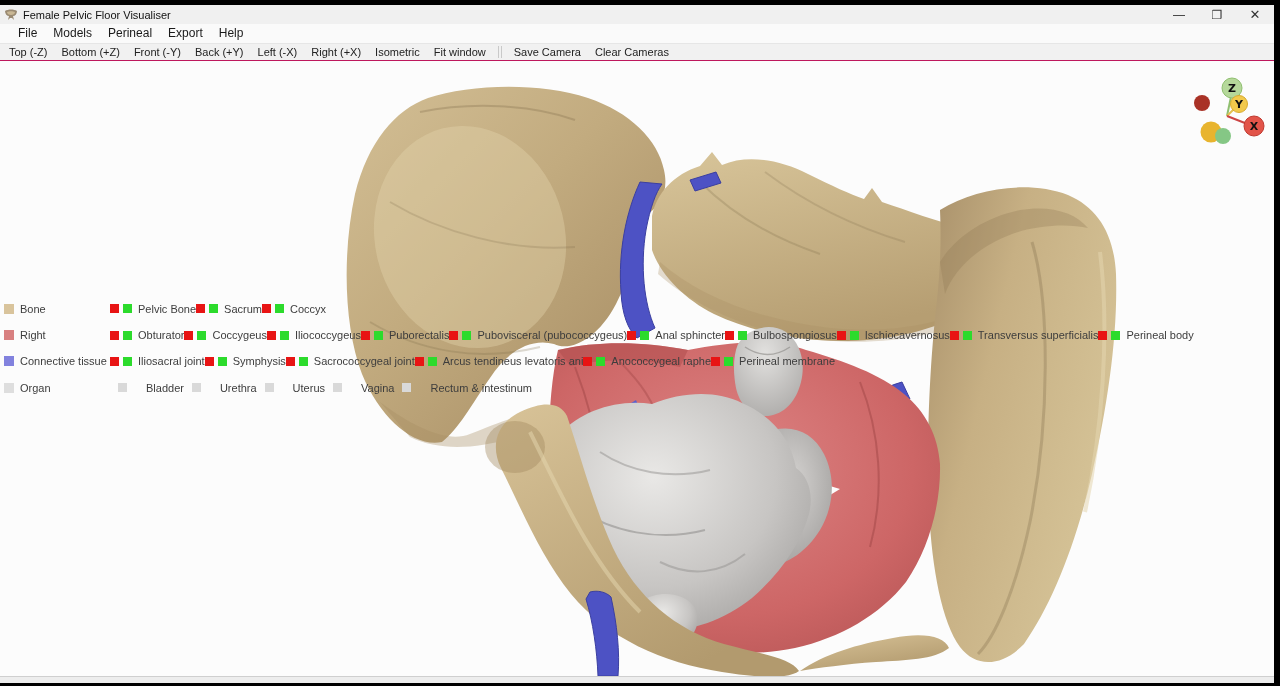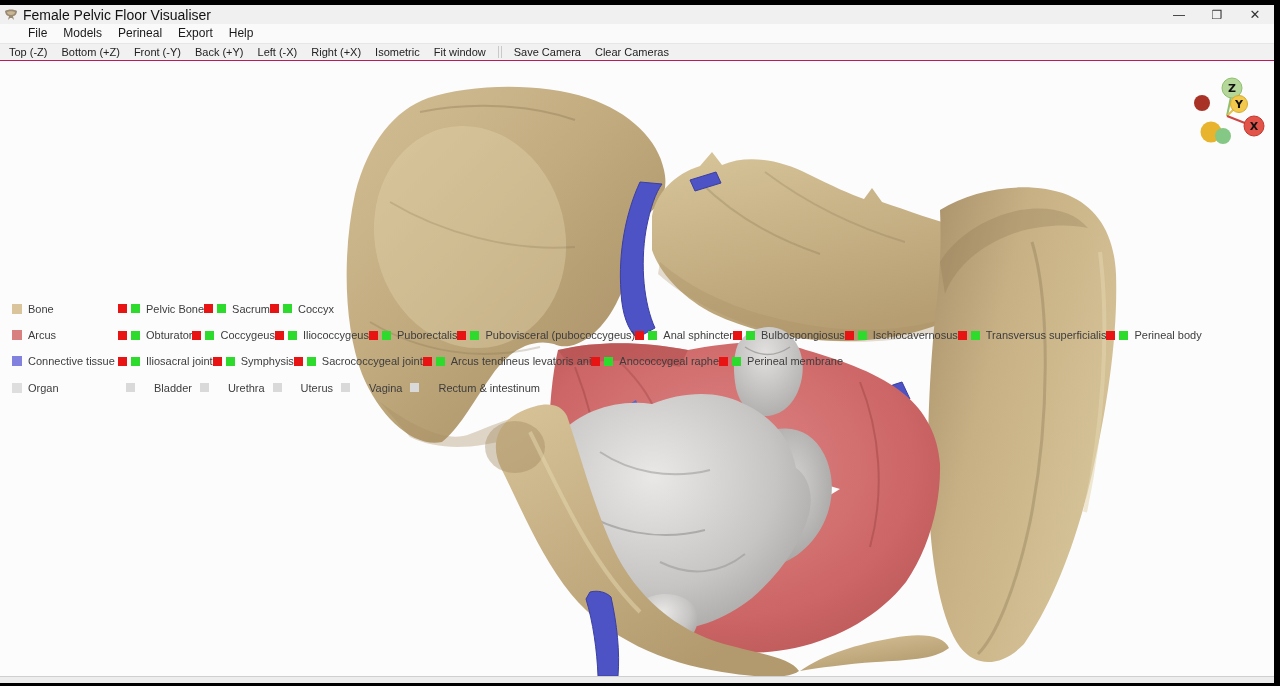--- a/index.html
+++ b/index.html
@@ -1,38 +1,38 @@
 <!DOCTYPE html>
 <html style="--cb-red: #e81414; --cb-green: #2cdb2c; --cb-gray: #d9d9d9;"><head>
 <meta charset="utf-8">
 <style>
   html,body{margin:0;padding:0;width:1280px;height:686px;overflow:hidden;background:#000;
     font-family:"Liberation Sans","DejaVu Sans",sans-serif;}
   .window{position:absolute;left:0;top:5px;width:1274px;height:676px;background:#fcfcfc;display:flex;flex-direction:column;}
   
   .titlebar{height:19px;background:#f0f0f0;display:flex;align-items:center;flex:0 0 auto;}
   .app-icon{width:14px;height:12px;margin-left:4px;flex:0 0 auto;}
-  .title-text{font-size:14px;color:#111;margin-left:5px;white-space:nowrap;}
+  .title-text{font-size:11px;color:#111;margin-left:5px;white-space:nowrap;}
   .win-controls{margin-left:auto;display:flex;height:100%;}
   .win-btn{width:38px;height:100%;display:flex;align-items:center;justify-content:center;
     font-size:12px;color:#333;cursor:default;}
   .win-btn.close{font-size:13px;}
   
-  .menubar{height:19px;background:#fafafa;display:flex;align-items:center;padding-left:20px;flex:0 0 auto;}
+  .menubar{height:19px;background:#fafafa;display:flex;align-items:center;padding-left:10px;flex:0 0 auto;}
   .menu-item{font-size:12px;color:#1a1a1a;padding:0 8px;line-height:19px;}
   
   .toolbar{height:16px;background:#f1f1f1;border-top:1px solid #e6e6e6;border-bottom:1px solid #be185d;
     display:flex;align-items:center;padding-left:2px;flex:0 0 auto;box-sizing:content-box;}
   .tool-btn{font-size:11px;color:#222;padding:0 7px;white-space:nowrap;}
   .tool-sep{width:2px;height:12px;border-left:1px solid #c9c9c9;border-right:1px solid #c9c9c9;margin:0 5px;}
   
   .viewport{position:relative;height:615px;background:#fcfcfc;flex:0 0 auto;overflow:hidden;}
   .model-svg{position:absolute;left:0;top:0;width:1274px;height:615px;}
   
-  .legend{position:absolute;left:12px;top:241px;}
+  .legend{position:absolute;left:4px;top:241px;}
   .lg-group{display:flex;margin-bottom:13px;}
   .lg-cat{width:106px;display:flex;align-items:center;height:13.4px;flex:0 0 auto;}
   .lg-swatch{width:10px;height:10px;flex:0 0 auto;}
   .lg-cat-label{font-size:11px;color:#3d3d3d;margin-left:6px;white-space:nowrap;}
   .lg-items{display:flex;}
   .lg-row{display:flex;align-items:center;height:13.4px;}
   .cb{width:9px;height:9px;flex:0 0 auto;}
   .cb-red{background:var(--cb-red);margin-right:4px;}
   .cb-green{background:var(--cb-green);}
   .cb-gray{background:var(--cb-gray);margin-left:8px;}
@@ -217,21 +217,21 @@
             <div class="lg-row">
     <span class="cb cb-red"></span>
     <span class="cb cb-green"></span>
     <span class="lg-label">Coccyx</span>
   </div>
           </div>
   </div>
         <div class="lg-group">
     <div class="lg-cat">
       <span class="lg-swatch" style="background: rgb(216, 128, 128);"></span>
-      <span class="lg-cat-label">Arcus</span>
+      <span class="lg-cat-label">Right</span>
     </div>
     <div class="lg-items">
             <div class="lg-row">
     <span class="cb cb-red"></span>
     <span class="cb cb-green"></span>
     <span class="lg-label">Obturator</span>
   </div>
             <div class="lg-row">
     <span class="cb cb-red"></span>
     <span class="cb cb-green"></span>

